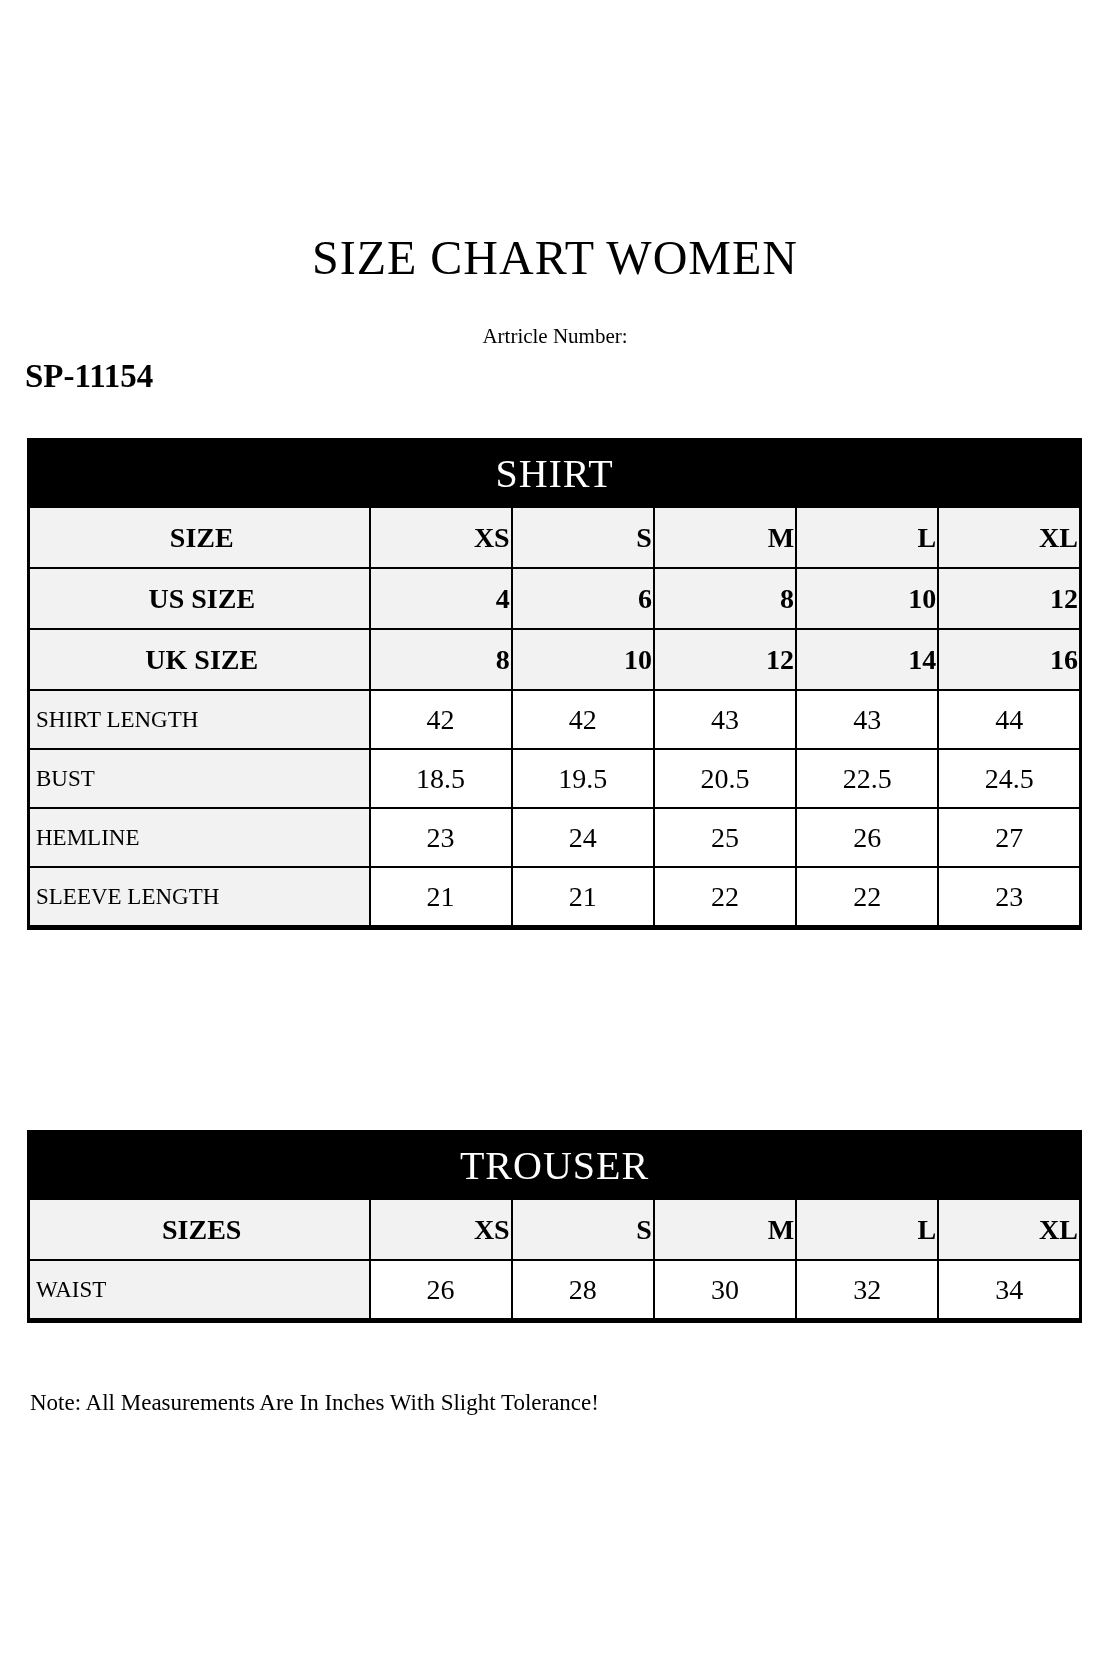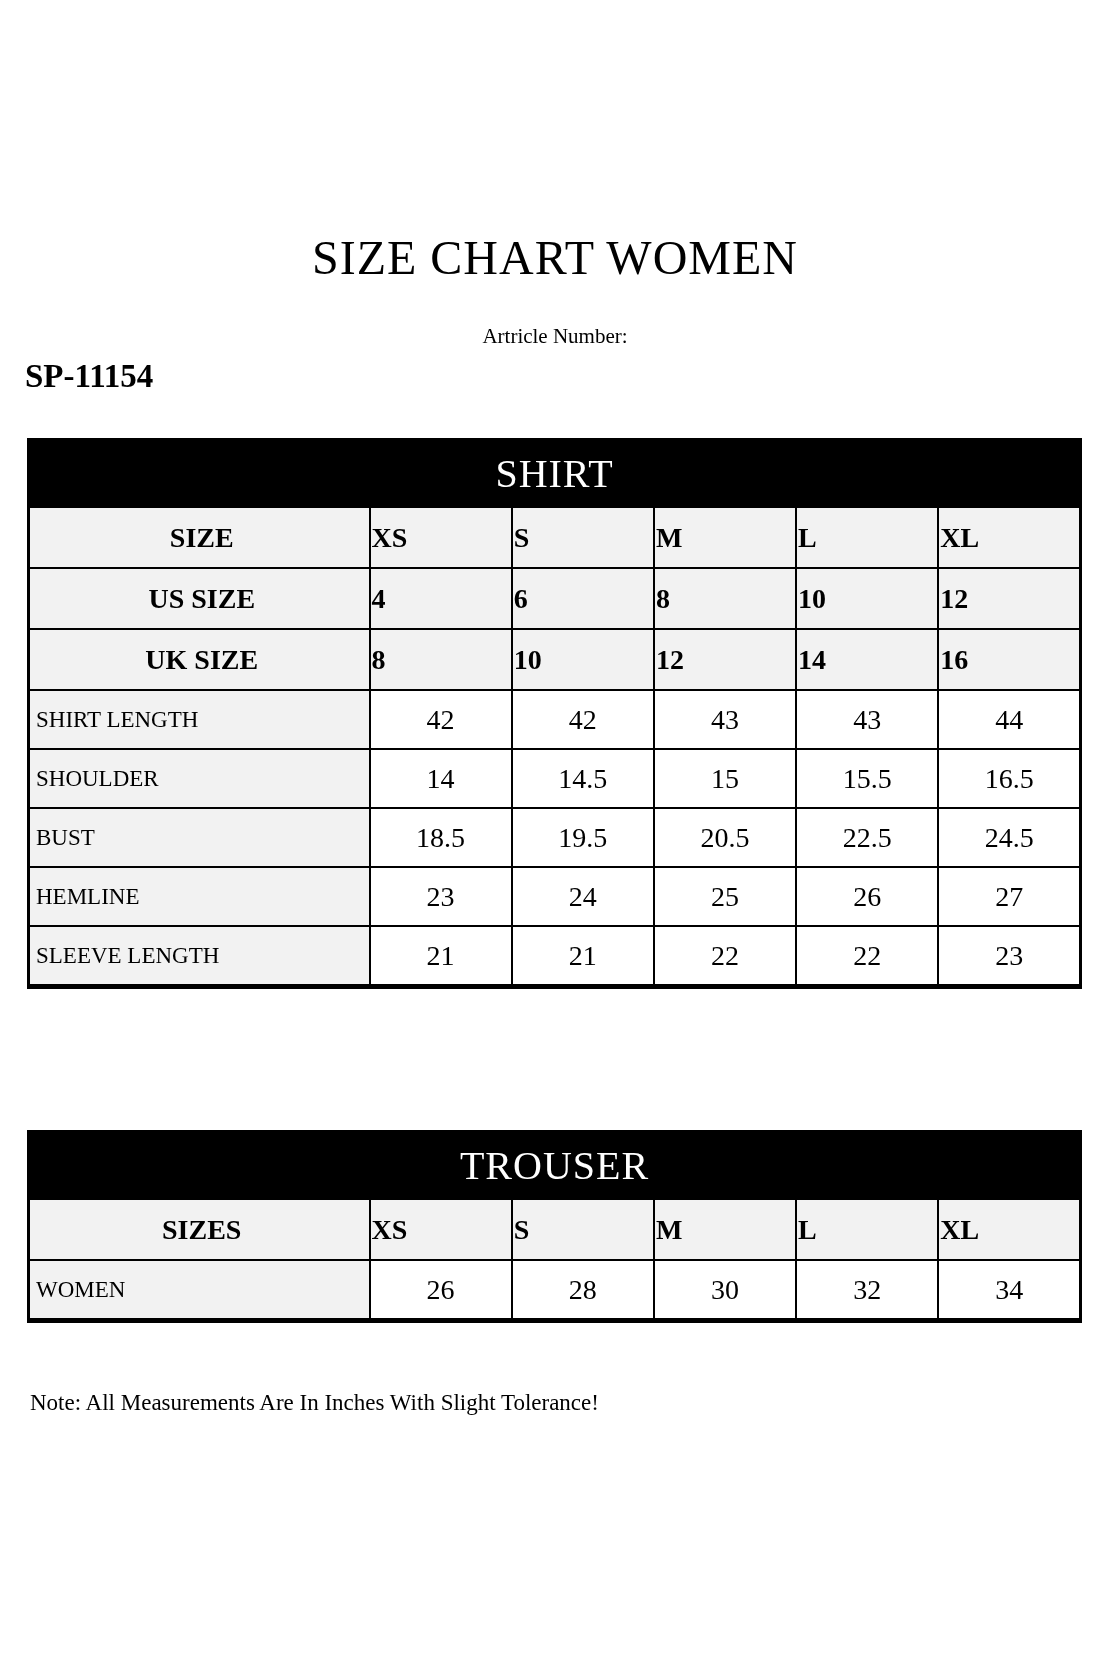--- a/index.html
+++ b/index.html
@@ -72,21 +72,21 @@
     text-align: center;
     font-size: 40px;
     letter-spacing: 1px;
     border: 3px solid #000000;
   }
 
   tr.size-row td {
     background: #f2f2f2;
     font-weight: bold;
     font-size: 28px;
-    text-align: left;
+    text-align: right;
     height: 57px;
   }
   tr.size-row td.label {
     text-align: center;
     padding-left: 6px;
   }
   tr.thick-bottom td {
     border-bottom: 1px solid #701a75;
   }
 
@@ -157,28 +157,20 @@
     </tr>
     <tr class="measure-row">
       <td class="label">SHIRT LENGTH</td>
       <td>42</td>
       <td>42</td>
       <td>43</td>
       <td>43</td>
       <td>44</td>
     </tr>
     <tr class="measure-row">
-      <td class="label">SHOULDER</td>
-      <td>14</td>
-      <td>14.5</td>
-      <td>15</td>
-      <td>15.5</td>
-      <td>16.5</td>
-    </tr>
-    <tr class="measure-row">
       <td class="label">BUST</td>
       <td>18.5</td>
       <td>19.5</td>
       <td>20.5</td>
       <td>22.5</td>
       <td>24.5</td>
     </tr>
     <tr class="measure-row">
       <td class="label">HEMLINE</td>
       <td>23</td>
@@ -213,21 +205,21 @@
     </tr>
     <tr class="size-row thick-bottom">
       <td class="label">SIZES</td>
       <td>XS</td>
       <td>S</td>
       <td>M</td>
       <td>L</td>
       <td>XL</td>
     </tr>
     <tr class="measure-row">
-      <td class="label">WOMEN</td>
+      <td class="label">WAIST</td>
       <td>26</td>
       <td>28</td>
       <td>30</td>
       <td>32</td>
       <td>34</td>
     </tr>
   </tbody>
 </table>
 
 <p class="note">Note: All Measurements Are In Inches With Slight Tolerance!</p>

